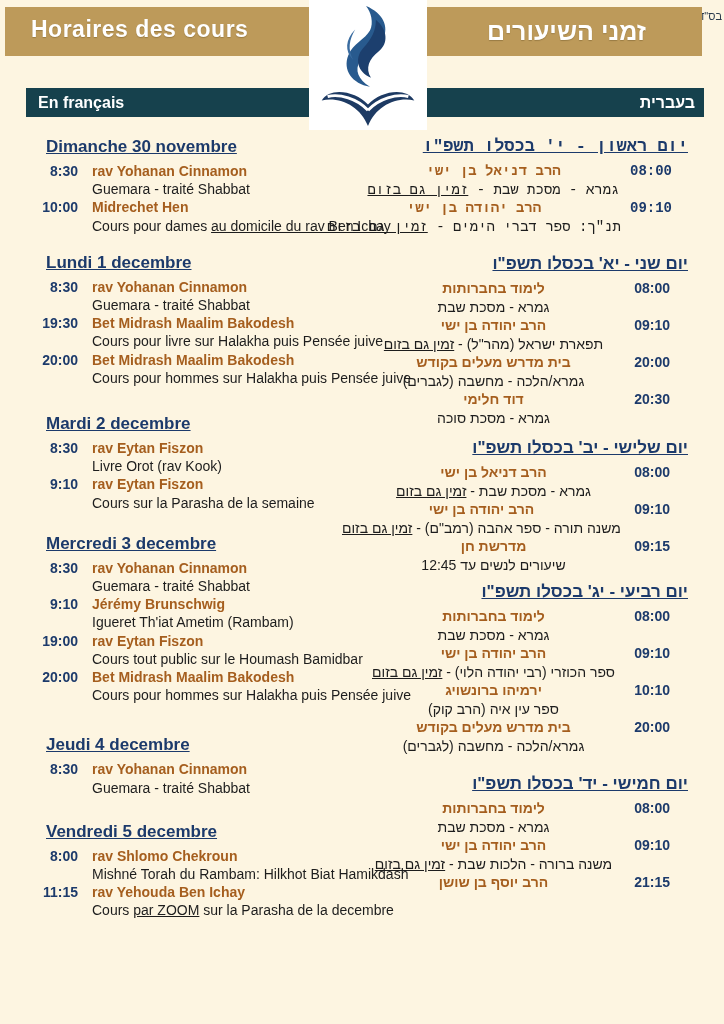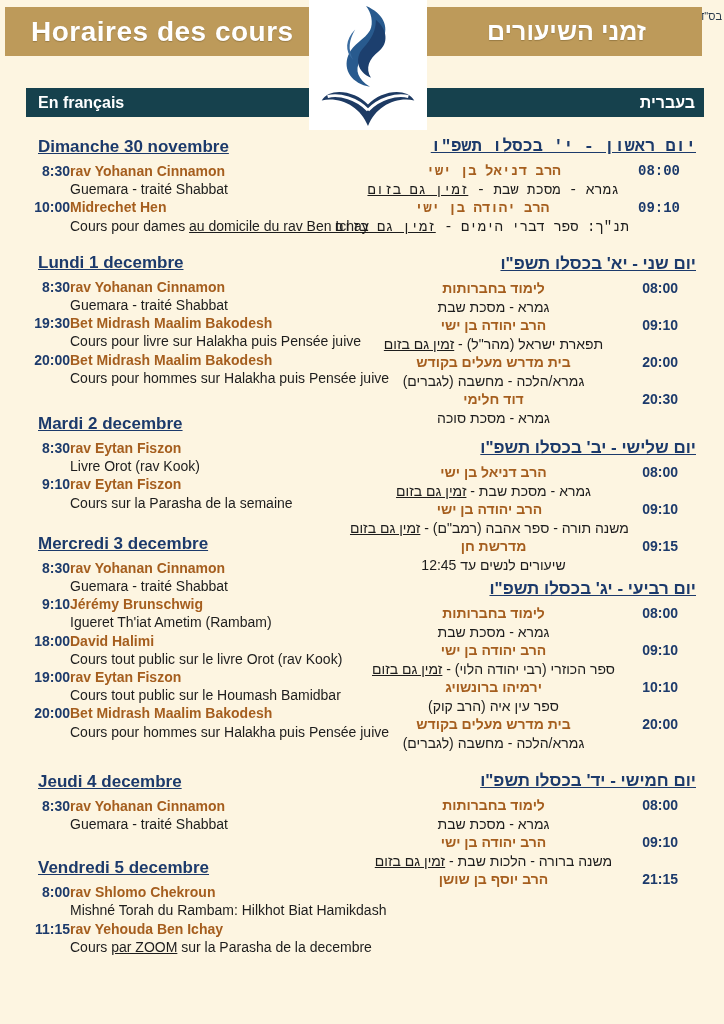--- a/index.html
+++ b/index.html
@@ -8,21 +8,21 @@
     background:var(--cream);overflow:hidden;
     font-family:"Liberation Sans","DejaVu Sans",sans-serif;
   }
   
   .band{
     position:absolute;left:5px;top:7px;width:697px;height:49px;
     background:var(--tan);
   }
   .title-fr{
     position:absolute;left:26px;top:9px;
-    font-size:28px;font-weight:bold;color:#ffffff;letter-spacing:.5px;
+    font-size:23px;font-weight:bold;color:#ffffff;letter-spacing:.5px;
     text-shadow:0 1px 1px rgba(90,70,30,.35);
   }
   .title-he{
     position:absolute;right:56px;top:10px;
     font-size:25px;font-weight:bold;color:#ffffff;direction:rtl;
     text-shadow:0 1px 1px rgba(90,70,30,.35);
   }
   .bsd{
     position:absolute;top:11px;right:2px;width:20px;
     font-size:11px;color:#2a3a4d;direction:rtl;text-align:center;line-height:11px;
@@ -36,29 +36,29 @@
   .lb-he{margin-right:9px;font-size:16px;font-weight:bold;color:#fff;direction:rtl;}
   .logo-box{
     position:absolute;left:309px;top:0;width:118px;height:130px;
     background:#ffffff;z-index:3;
   }
   .logo-box svg{display:block;width:118px;height:130px;}
   
   .col{position:absolute;top:130px;}
   .col-fr{left:26px;width:404px;}
   .col-he{right:20px;width:346px;direction:rtl;}
-  .day{margin:0;}
+  .day{margin:8px;}
   .day-title{
     font-size:17px;font-weight:bold;color:var(--navy);
     text-decoration:underline;line-height:20px;margin:0 0 5px 0;
   }
   .col-fr .day-title{margin-left:12px;}
   .col-he .day-title{margin-right:8px;}
   .entry{display:grid;}
-  .col-fr .entry{grid-template-columns:44px 1fr;}
+  .col-fr .entry{grid-template-columns:44px 1fr;column-gap:14px;}
   .col-he .entry{grid-template-columns:40px 1fr;column-gap:9px;margin-right:26px;}
   .col-fr .entry > *, .col-fr .entry .ebody > *{line-height:18.2px;font-size:14px;}
   .col-he .entry > *, .col-he .entry .ebody > *{line-height:18.5px;font-size:14px;}
   .time{font-weight:bold;color:var(--navy);text-align:right;}
   .col-he .time{direction:ltr;text-align:right;}
   .cname{font-weight:bold;color:var(--brown);white-space:nowrap;}
   .cdesc{color:#1d1d1d;white-space:nowrap;}
   .col-he .ebody{text-align:center;}
   .u{text-decoration:underline;}
 </style>
@@ -160,27 +160,20 @@
           </div>
         </div>
         <div class="entry">
           <span class="time">9:10</span>
           <div class="ebody">
             <div class="cname">Jérémy Brunschwig</div>
             <div class="cdesc"><span>Igueret Th'iat Ametim (Rambam)</span></div>
           </div>
         </div>
         <div class="entry">
-          <span class="time">18:00</span>
-          <div class="ebody">
-            <div class="cname">David Halimi</div>
-            <div class="cdesc"><span>Cours tout public sur le livre Orot (rav Kook)</span></div>
-          </div>
-        </div>
-        <div class="entry">
           <span class="time">19:00</span>
           <div class="ebody">
             <div class="cname">rav Eytan Fiszon</div>
             <div class="cdesc"><span>Cours tout public sur le Houmash Bamidbar</span></div>
           </div>
         </div>
         <div class="entry">
           <span class="time">20:00</span>
           <div class="ebody">
             <div class="cname">Bet Midrash Maalim Bakodesh</div>

